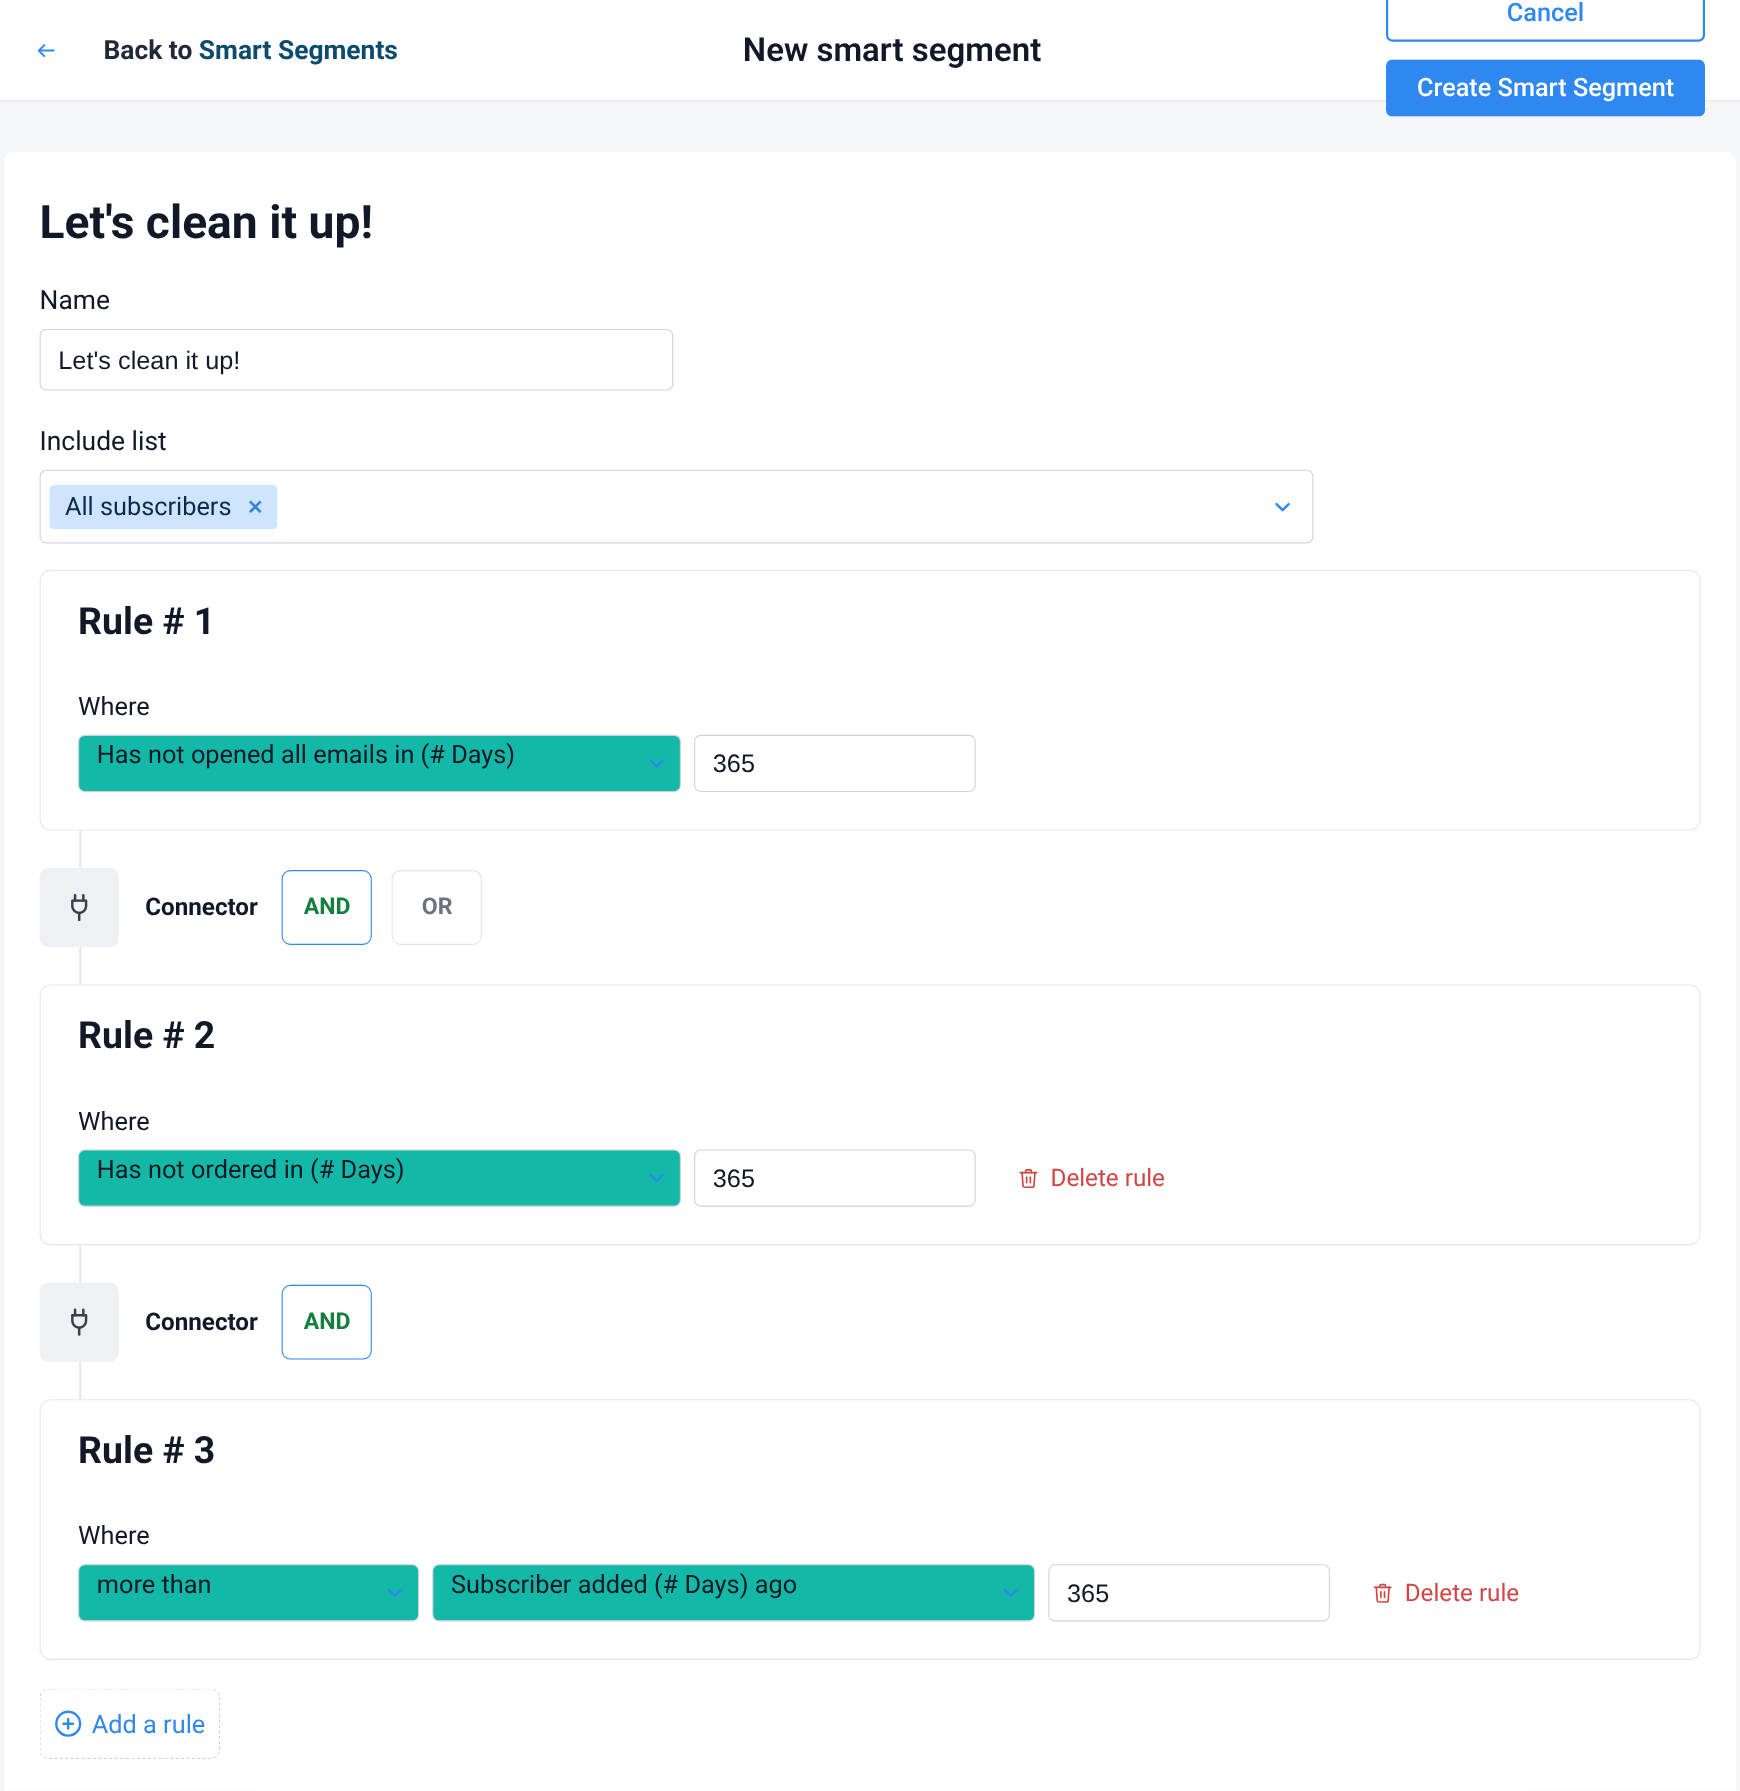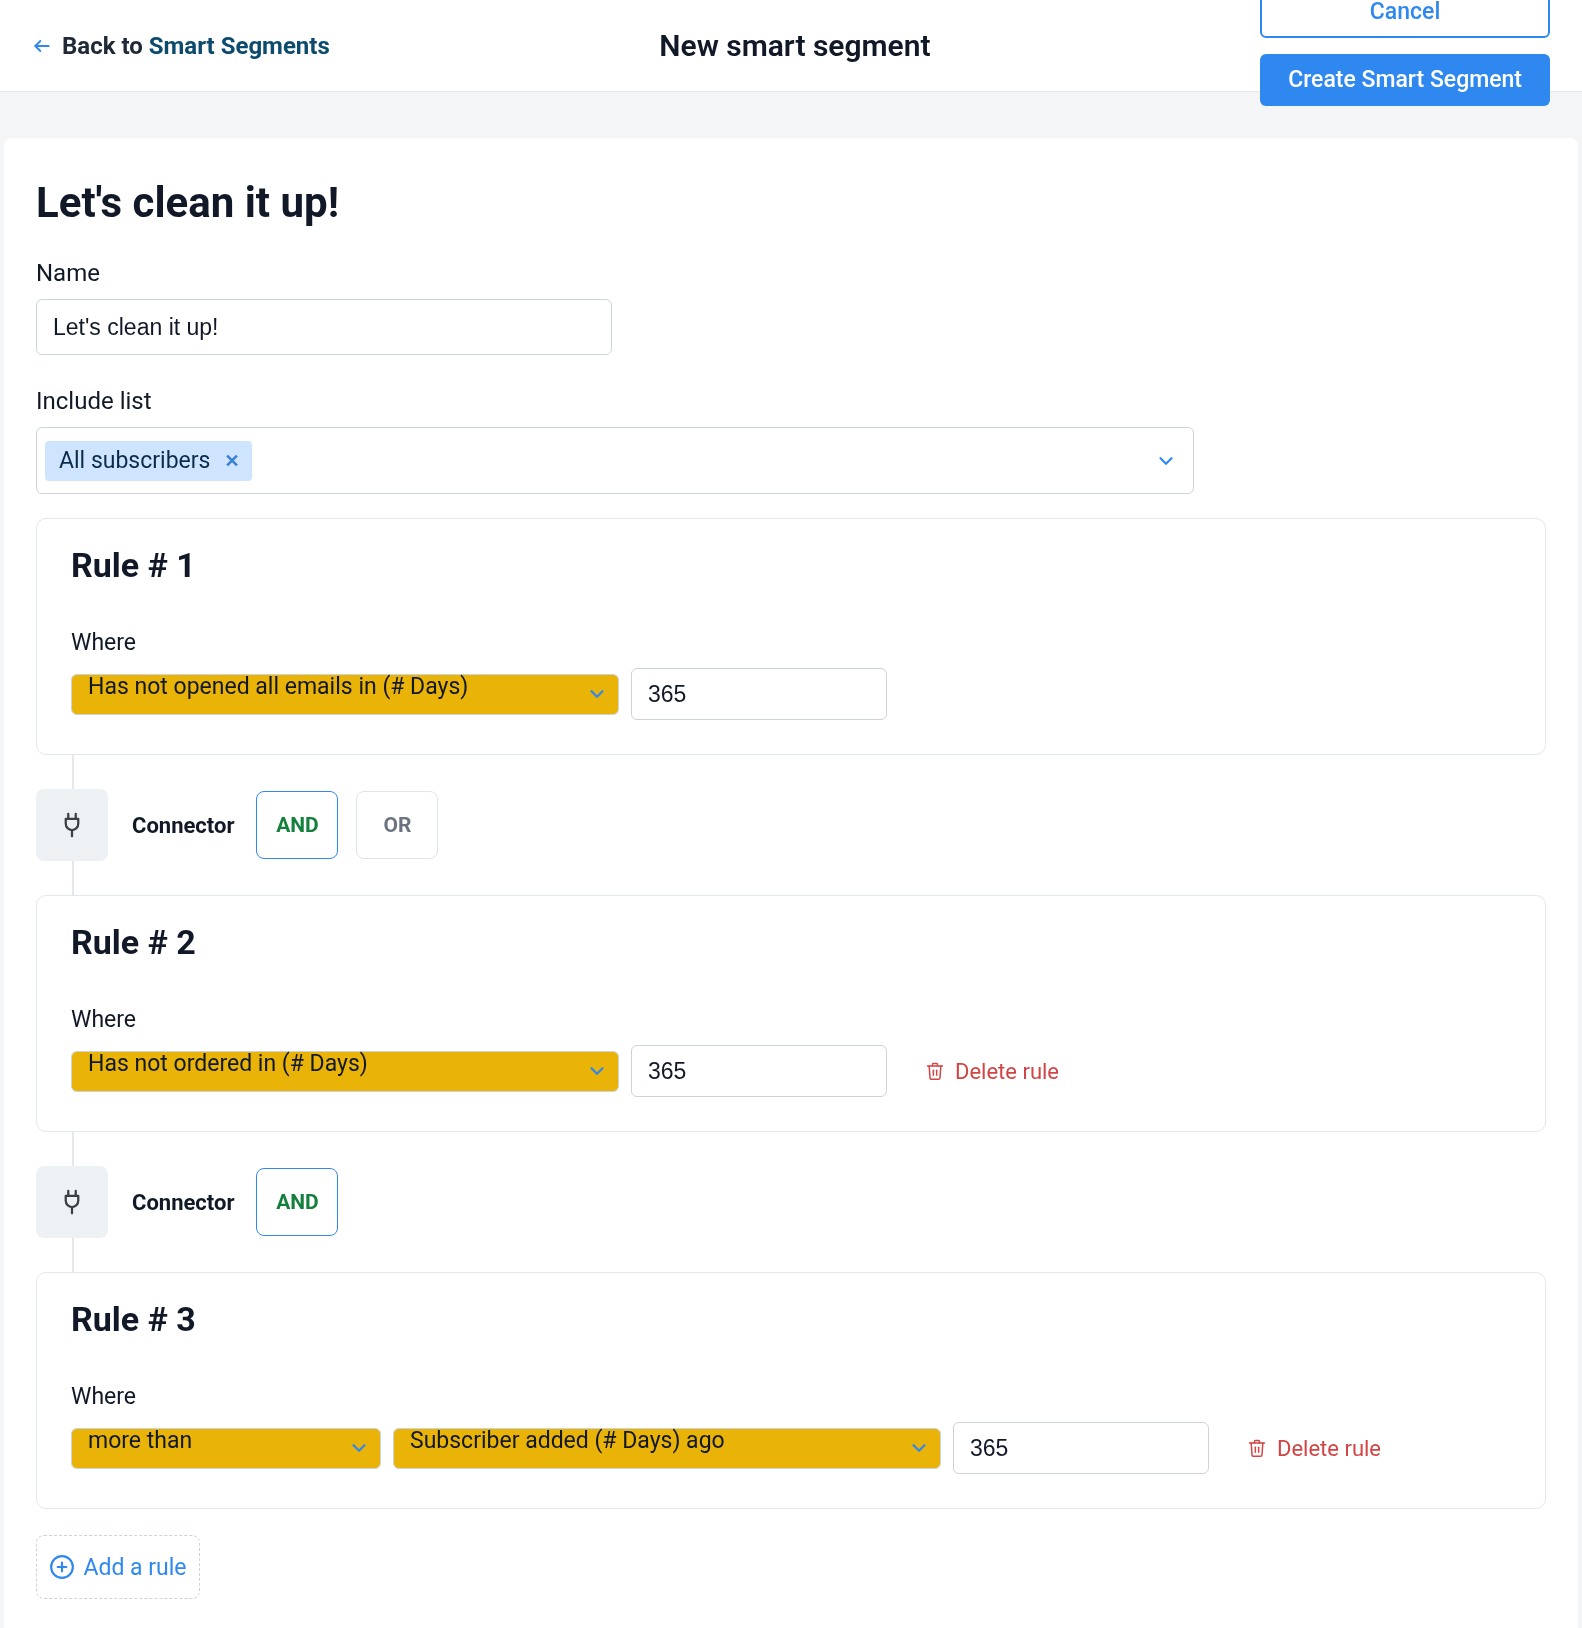--- a/index.html
+++ b/index.html
@@ -14,21 +14,21 @@
     border-bottom: 1px solid #e5e7eb;
   }
   .back-link {
     display: inline-flex;
     align-items: center;
     gap: 10px;
     font-size: 24px;
     cursor: pointer;
   }
   .back-link svg { flex: 0 0 auto; }
-  .back-strong { font-weight: 700; }
+  .back-strong { font-weight: 700; margin-left: 32px; }
   .back-tail { font-weight: 700; color: #0c4a6e; }
   .topbar-title {
     font-size: 30px;
     font-weight: 600;
     color: #111827;
   }
   .topbar-actions { display: flex; gap: 16px; flex-direction: column; }
   .btn {
     height: 52px;
     display: inline-flex;
@@ -101,27 +101,27 @@
   .rule-card {
     border: 1.5px solid #e3e7ee;
     border-radius: 10px;
     padding: 26px 34px 34px 34px;
     background: #fff;
   }
   .rule-title { font-size: 34px; font-weight: 700; color: #111827; }
   .where-label { margin-top: 44px; font-size: 23px; color: #111827; }
   .rule-controls { display: flex; gap: 12px; align-items: center; margin-top: 12px; }
   .select {
-    height: 41px;
+    height: 52px;
     border: 1.5px solid #cdd3db;
     border-radius: 6px;
     padding: 0 44px 16px 16px;
     font-size: 23px;
     color: #111827;
-    background: #eab308;
+    background: #14b8a6;
     display: inline-flex;
     align-items: center;
     position: relative;
     cursor: pointer;
   }
   .select .caret { position: absolute; right: 10px; top: 50%; transform: translateY(-50%); }
   .select-wide { width: 548px; }
   .select-mid { width: 310px; }
   .text-input {
     height: 52px;

